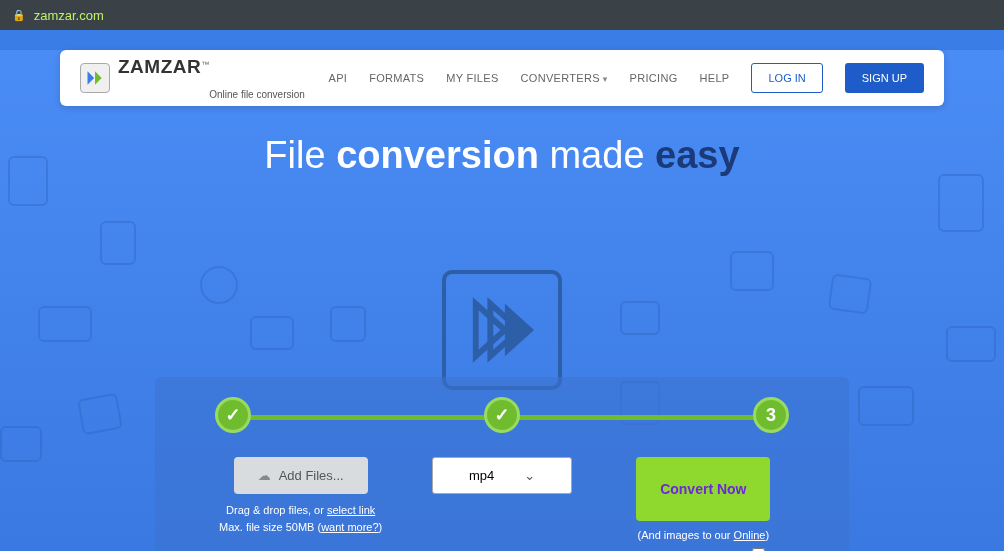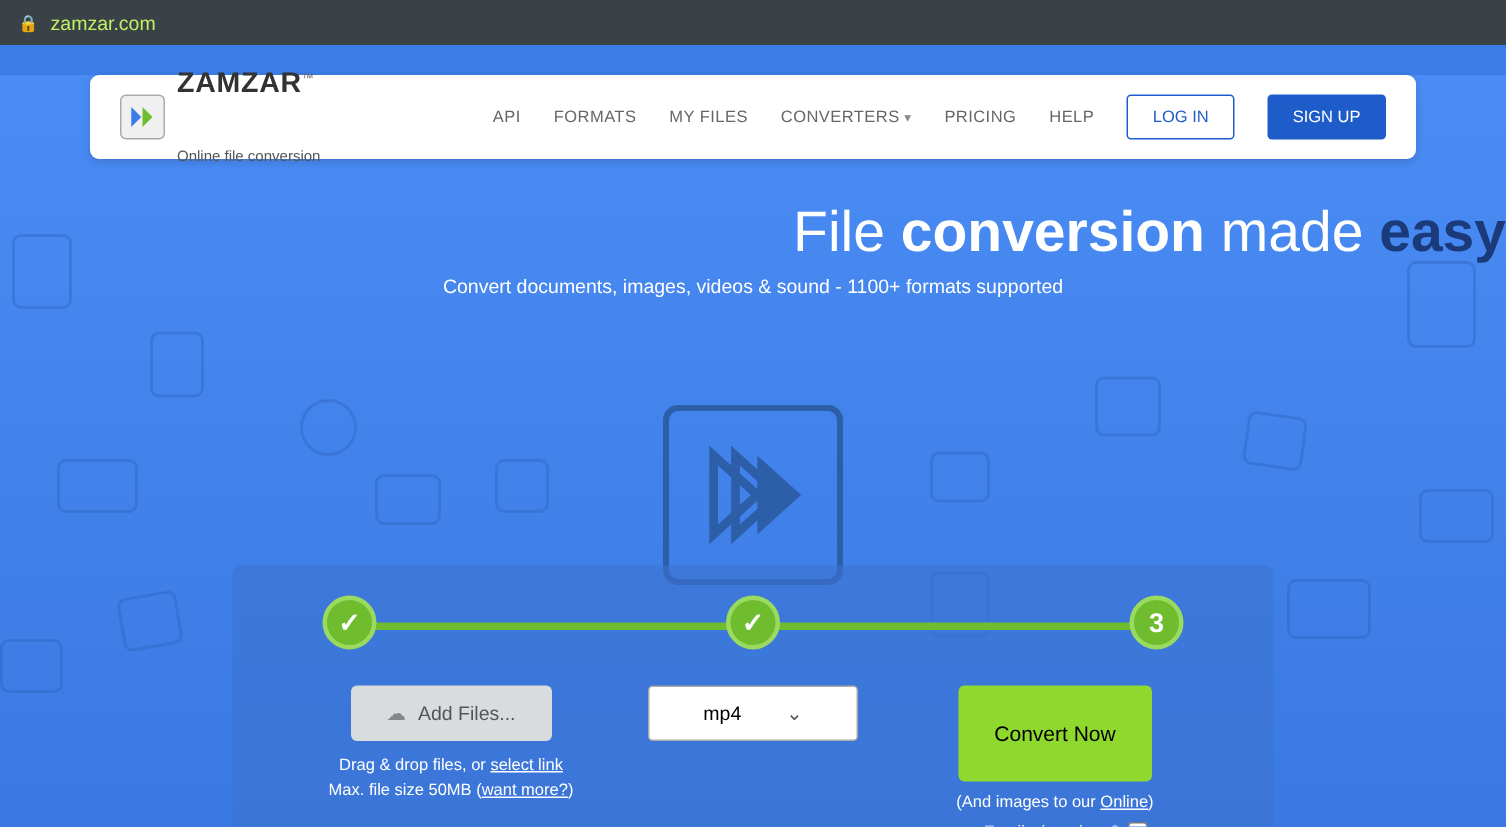--- a/index.html
+++ b/index.html
@@ -30,34 +30,34 @@
     }
     .logo-wrap { display: flex; align-items: center; gap: 8px; }
     .logo-box {
       width: 30px; height: 30px;
       background: #f0f0f0;
       border: 1px solid #aaa;
       border-radius: 4px;
       display: flex; align-items: center; justify-content: center;
     }
     .logo-box svg { width: 20px; height: 20px; }
-    .logo-text { display: flex; flex-direction: column; line-height: 1.1; }
+    .logo-text { display: flex; flex-direction: row; line-height: 1.1; }
     .logo-main { font-weight: 800; font-size: 19px; color: #333; letter-spacing: 0.5px; }
     .logo-sub { font-size: 10px; color: #555; margin-top: 32px; }
     .logo-tm { font-size: 8px; vertical-align: super; color: #666; }
     
     .nav-spacer { flex: 1; }
     .nav-items { display: flex; align-items: center; gap: 22px; }
     .nav-link { font-size: 11px; color: #666; letter-spacing: 0.3px; cursor: pointer; }
     .caret { font-size: 9px; margin-left: 3px; color: #888; }
     .btn-login { border: 1px solid #1e5dc9; color: #1e5dc9; background: #fff; padding: 8px 16px; font-size: 11px; border-radius: 3px; cursor: pointer; }
     .btn-signup { background: #1e5dc9; color: #fff; border: none; padding: 9px 17px; font-size: 11px; border-radius: 3px; cursor: pointer; }
     
     .hero { text-align: center; color: #fff; margin-top: 28px; position: relative; z-index: 2; }
-    .hero h1 { font-size: 38px; font-weight: 400; text-align: right; }
+    .hero h1 { font-size: 38px; font-weight: 400; }
     .hero h1 .bold { font-weight: 700; }
     .hero h1 .dark { color: #1b3a7a; font-weight: 700; }
     .hero-sub { font-size: 13px; margin-top: 6px; font-weight: 500; }
     
     .doodles { position: absolute; inset: 76px 0 0 0; opacity: 0.35; pointer-events: none; }
     .doodle { position: absolute; border: 2px solid #2b5fb8; border-radius: 6px; }
     
     .center-icon {
       position: absolute;
       left: 50%; top: 220px;
@@ -109,22 +109,22 @@
     
     .format-select {
       background: #fff; border: 1px solid #aaa; padding: 10px 14px;
       border-radius: 3px; font-size: 13px; width: 140px;
       text-align: center; cursor: pointer;
       display: inline-flex; justify-content: center; align-items: center; gap: 30px;
     }
     .format-select .chev { color: #555; }
     
     .convert-btn {
-      background: #8fd92f; color: #000000; border: none;
-      padding: 24px 24px; border-radius: 4px; font-size: 14px; font-weight: 400;
+      background: #8fd92f; color: #6d28d9; border: none;
+      padding: 24px 24px; border-radius: 4px; font-size: 14px; font-weight: 700;
       cursor: pointer;
     }
     .agree { color: #fff; font-size: 11px; margin-top: 8px; }
     .agree u { cursor: pointer; }
     .email-row { color: #fff; font-size: 11px; margin-top: 7px; display: flex; align-items: center; justify-content: center; gap: 6px; }
     .email-row input { cursor: pointer; }
     .mail-icon { font-size: 10px; }
   </style>
 </head>
 <body>
@@ -166,21 +166,20 @@
     </div>
   </div>
 
   <div class="hero">
     <h1>
       <span>File</span>
       <span class="bold">conversion</span>
       <span>made</span>
       <span class="dark">easy</span>
     </h1>
-    <div class="hero-sub">Convert documents, images, videos &amp; sound - 1100+ formats supported</div>
   </div>
 
   <div class="doodles">
     <div class="doodle" style="left:8px; top:30px; width:40px; height:50px"></div>
     <div class="doodle" style="left:100px; top:95px; width:36px; height:44px"></div>
     <div class="doodle" style="left:38px; top:180px; width:54px; height:36px"></div>
     <div class="doodle" style="left:200px; top:140px; width:38px; height:38px; border-radius:50%"></div>
     <div class="doodle" style="left:250px; top:190px; width:44px; height:34px"></div>
     <div class="doodle" style="left:330px; top:180px; width:36px; height:36px"></div>
     <div class="doodle" style="left:620px; top:175px; width:40px; height:34px"></div>

